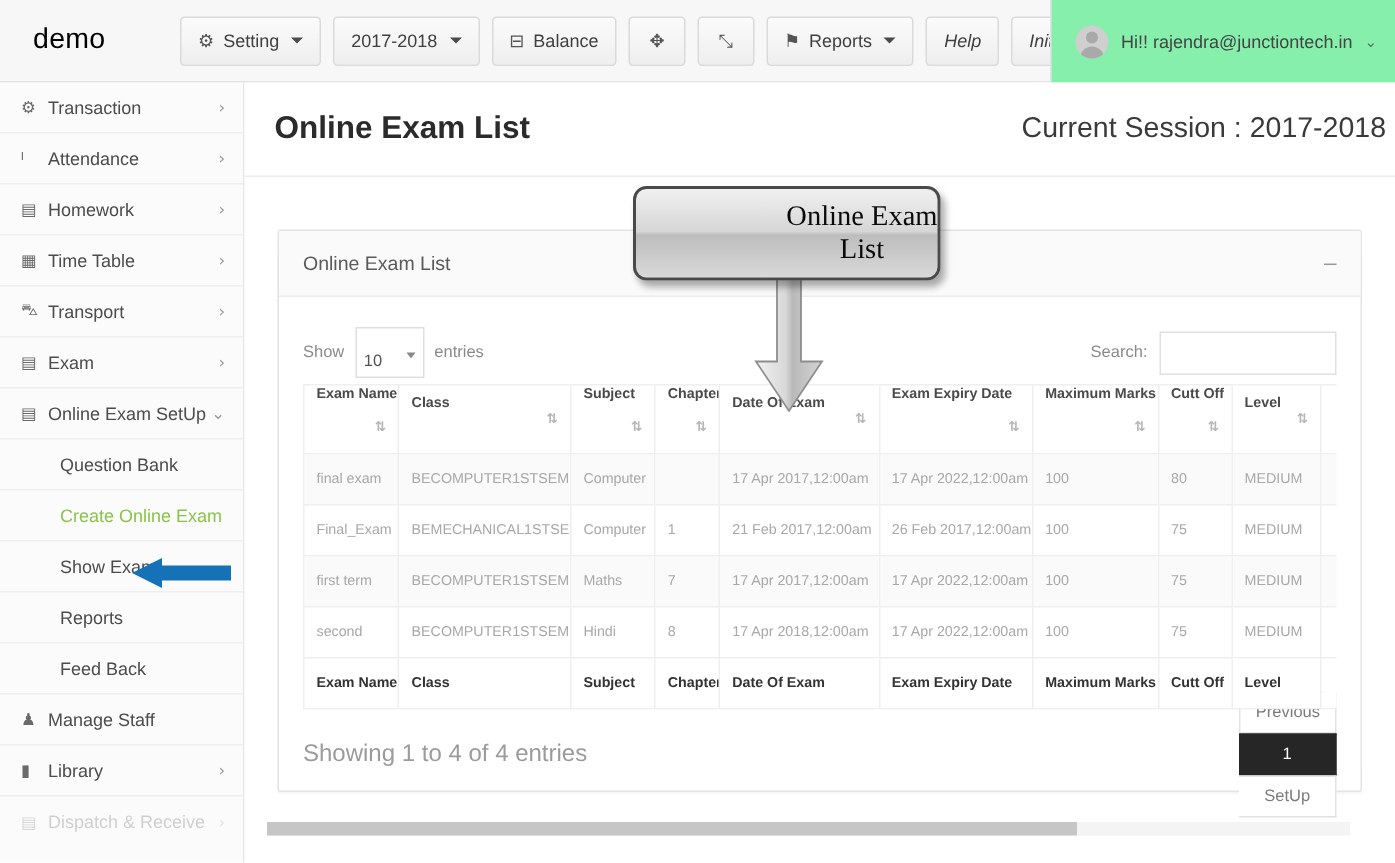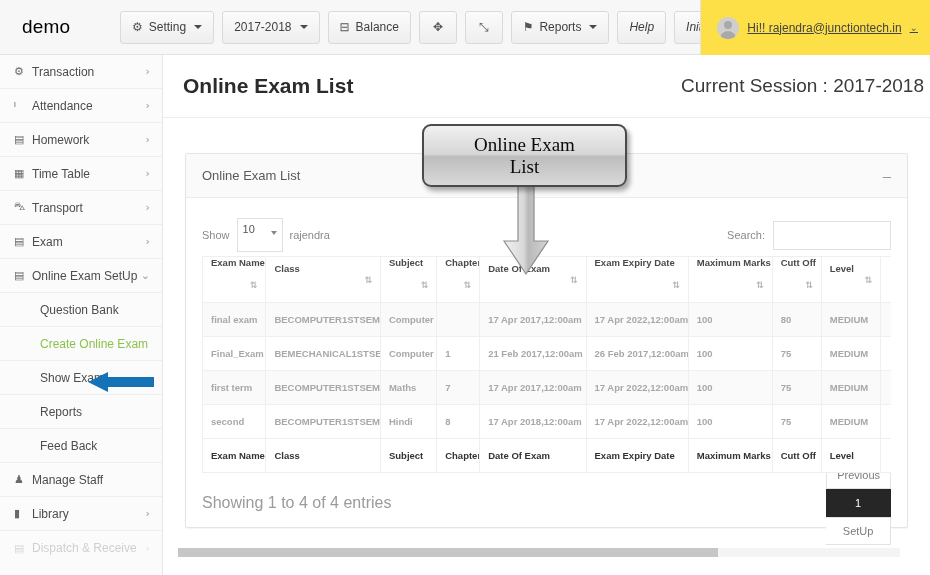--- a/index.html
+++ b/index.html
@@ -43,25 +43,24 @@
     border-right: 4px solid transparent;
     border-top: 4px solid #4a4a4a;
   }
   .nbtn.italic { font-style: italic; }
   .ic { display: inline-block; line-height: 1; font-size: 12px; color: #555; }
 
   .user-box {
     position: absolute; right: 0; top: 0;
     height: 55px; display: flex; align-items: center;
     gap: 8px; padding: 0 12px 0 16px;
-    background: #fde047;
+    background: #86efac;
     border-left: 1px solid #e4e4e4;
     font-size: 12px; color: #444;
     cursor: pointer;
-    text-decoration: underline;
   }
   .avatar {
     width: 22px; height: 22px; border-radius: 50%;
     background: #cfcfcf; position: relative; overflow: hidden;
   }
   .avatar::before {
     content:""; position:absolute; left:7px; top:4px;
     width:8px; height:8px; border-radius:50%; background:#a9a9a9;
   }
   .avatar::after {
@@ -136,21 +135,21 @@
   }
   .minus-btn {
     color: #9a9a9a; font-size: 15px; cursor: pointer; line-height: 1;
   }
   .panel-body { padding: 16px 16px 0 16px; }
 
   .dt-top { display: flex; align-items: center; justify-content: space-between; height: 42px; }
   .dt-len { font-size: 11px; color: #8a8a8a; display: flex; align-items: center; gap: 7px; }
   .sel-box {
     width: 46px; height: 27px; border: 1px solid #dfdfdf; background: #fff;
-    display: flex; align-items: flex-end; justify-content: space-between;
+    display: flex; align-items: flex-start; justify-content: space-between;
     padding: 16px 5px; font-size: 11px; color: #555; cursor: pointer;
   }
   .sel-box .scaret {
     width: 0; height: 0;
     border-left: 3.5px solid transparent;
     border-right: 3.5px solid transparent;
     border-top: 4px solid #888;
   }
   .dt-search { display: flex; align-items: center; gap: 8px; font-size: 11px; color: #8a8a8a; }
   .search-input {
@@ -168,21 +167,21 @@
     padding: 0 8px;
     height: 34px;
     text-align: left;
     vertical-align: middle;
     white-space: nowrap;
     overflow: hidden;
     margin-left: 12px;
   }
   thead th { color: #4a4a4a; font-weight: bold; background: #fff; }
   tfoot th { color: #333; font-weight: bold; background: #fff; }
-  tbody td { color: #a8a8a8; font-weight: bold; }
+  tbody td { color: #a8a8a8; font-weight: normal; }
   tbody tr:nth-child(odd) td { background: #fafafa; }
   tbody tr:nth-child(even) td { background: #ffffff; }
   .sortic {
     float: right; color: #b5b5b5; font-size: 9px;
     font-family: "DejaVu Sans", sans-serif; line-height: 34px;
   }
 
   .dt-bottom {
     display: flex; align-items: center; justify-content: space-between;
     height: 54px; padding-top: 6px;
@@ -207,21 +206,21 @@
   }
 
   
   .callout {
     position: absolute; left: 422px; top: 124px;
     width: 205px; height: 63px;
     border: 2px solid #4a4a4a;
     border-radius: 9px;
     background: linear-gradient(#f0f0f0 0%, #d6d6d6 48%, #bdbdbd 52%, #d9d9d9 100%);
     box-shadow: 3px 4px 5px rgba(0,0,0,.33);
-    display: flex; align-items: center; justify-content: center;
+    display: flex; align-items: center; justify-content: flex-end;
     z-index: 50;
   }
   .callout-text {
     font-family: "Liberation Serif", serif;
     font-size: 19px; color: #0a0a0a;
     text-align: center; line-height: 1.12;
   }
   .down-arrow {
     position: absolute; left: 498px; top: 186px;
     width: 56px; height: 90px; z-index: 49;
@@ -359,21 +358,21 @@
 
     <div class="panel-body">
 
       <div class="dt-top">
         <div class="dt-len">
           <span>Show</span>
           <span class="sel-box">
             <span>10</span>
             <span class="scaret"></span>
           </span>
-          <span>rajendra</span>
+          <span>entries</span>
         </div>
         <div class="dt-search">
           <span>Search:</span>
           <input class="search-input" type="text" placeholder="" style="">
         </div>
       </div>
 
       <div class="table-wrap">
         <table>
           <colgroup id="tcols">

